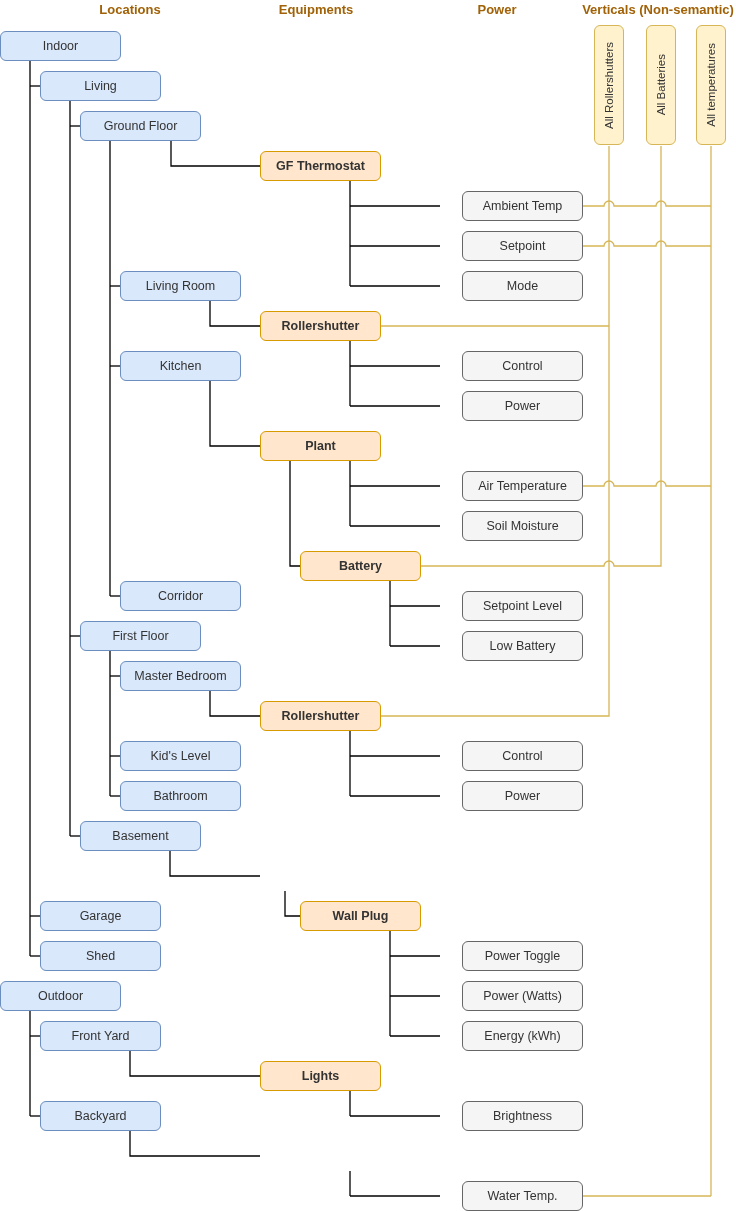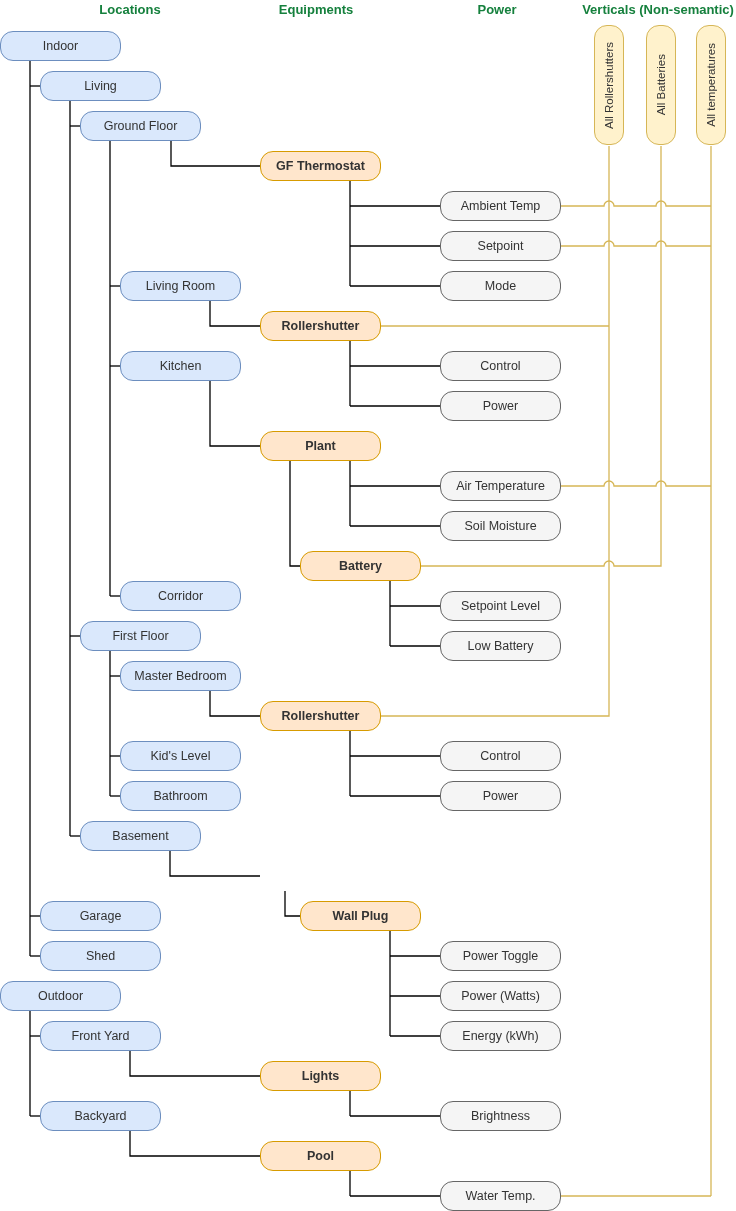--- a/index.html
+++ b/index.html
@@ -7,41 +7,41 @@
     position:relative;
     width:736px;height:1211px;
     background:#ffffff;
     font-family:"Liberation Sans", sans-serif;
     overflow:hidden;
   }
   .col-header{
     position:absolute;top:2px;
     width:200px;margin-left:-100px;
     text-align:center;
-    font-weight:bold;font-size:13px;color:#15803d;
+    font-weight:bold;font-size:13px;color:#a16207;
     white-space:nowrap;
   }
   svg.wires{position:absolute;left:0;top:0;pointer-events:none;}
   svg.wires path{fill:none;stroke-width:1.3px;}
   svg.wires path.blk{stroke:var(--tree-line,#000000);}
   svg.wires path.yel{stroke:var(--vertical-line,#d6b656);}
   .mkb{fill:var(--tree-line,#000000);stroke:none;}
   .mky{fill:var(--vertical-line,#d6b656);stroke:none;}
   .node{
     position:absolute;
     width:121px;height:30px;
     box-sizing:border-box;
-    border-radius:13px;
+    border-radius:6px;
     display:flex;align-items:center;justify-content:center;
     font-size:12.5px;color:#333;
     white-space:nowrap;
   }
   .loc{background:var(--location-fill,#dae8fc);border:1.3px solid var(--location-border,#6c8ebf);}
   .equip{background:var(--equipment-fill,#ffe6cc);border:1.3px solid var(--equipment-border,#d79b00);font-weight:bold;}
-  .pt{background:var(--point-fill,#f5f5f5);border:1.3px solid var(--point-border,#666666);}
+  .pt{background:var(--point-fill,#f5f5f5);border:1.3px solid var(--point-border,#666666);margin-left:22px;}
   .vert{
     width:30px;height:120px;
     background:var(--vertical-fill,#fff2cc);border:1.3px solid var(--vertical-border,#d6b656);
   }
   .vert span{
     writing-mode:vertical-rl;
     transform:rotate(180deg);
     font-size:11.5px;color:#333;white-space:nowrap;
   }
 </style>
@@ -155,21 +155,20 @@
   <div class="node loc" style="left:40px;top:1021px">Front Yard</div>
   <div class="node loc" style="left:40px;top:1101px">Backyard</div>
 
   <div class="node equip" style="left:260px;top:151px">GF Thermostat</div>
   <div class="node equip" style="left:260px;top:311px">Rollershutter</div>
   <div class="node equip" style="left:260px;top:431px">Plant</div>
   <div class="node equip" style="left:300px;top:551px">Battery</div>
   <div class="node equip" style="left:260px;top:701px">Rollershutter</div>
   <div class="node equip" style="left:300px;top:901px">Wall Plug</div>
   <div class="node equip" style="left:260px;top:1061px">Lights</div>
-  <div class="node equip" style="left:260px;top:1141px">Pool</div>
 
   <div class="node pt" style="left:440px;top:191px">Ambient Temp</div>
   <div class="node pt" style="left:440px;top:231px">Setpoint</div>
   <div class="node pt" style="left:440px;top:271px">Mode</div>
   <div class="node pt" style="left:440px;top:351px">Control</div>
   <div class="node pt" style="left:440px;top:391px">Power</div>
   <div class="node pt" style="left:440px;top:471px">Air Temperature</div>
   <div class="node pt" style="left:440px;top:511px">Soil Moisture</div>
   <div class="node pt" style="left:440px;top:591px">Setpoint Level</div>
   <div class="node pt" style="left:440px;top:631px">Low Battery</div>

